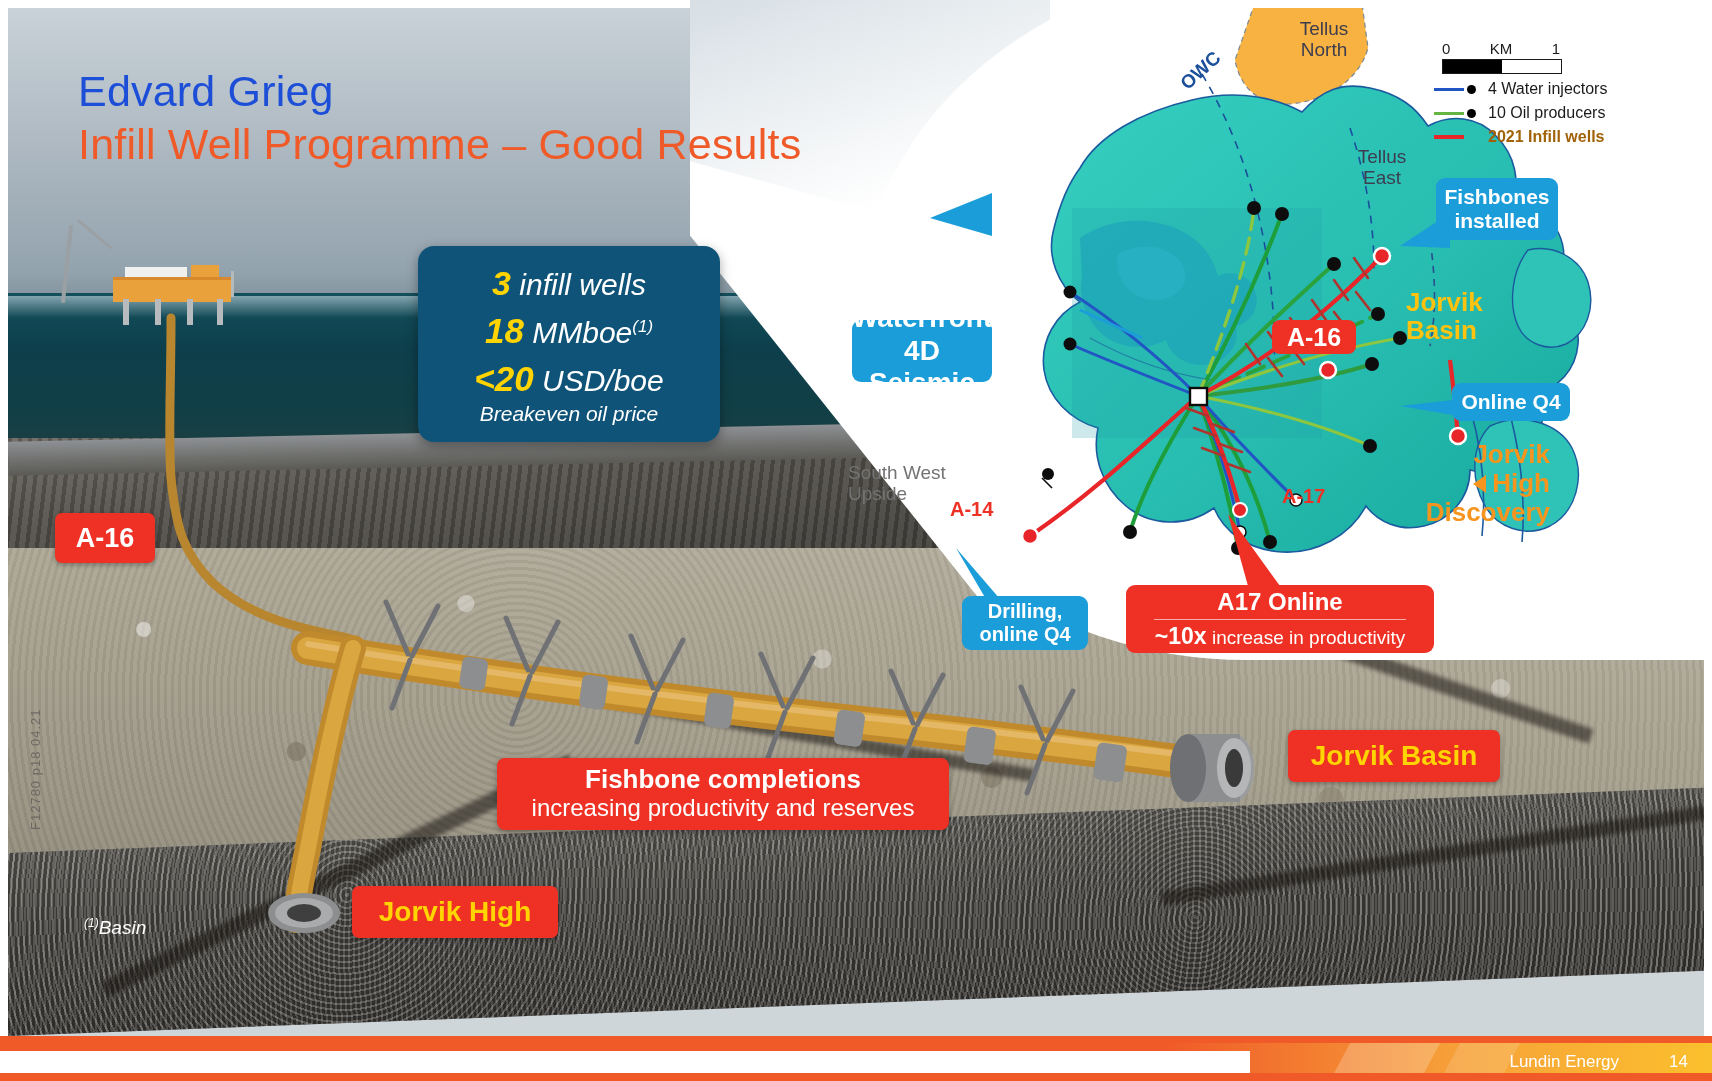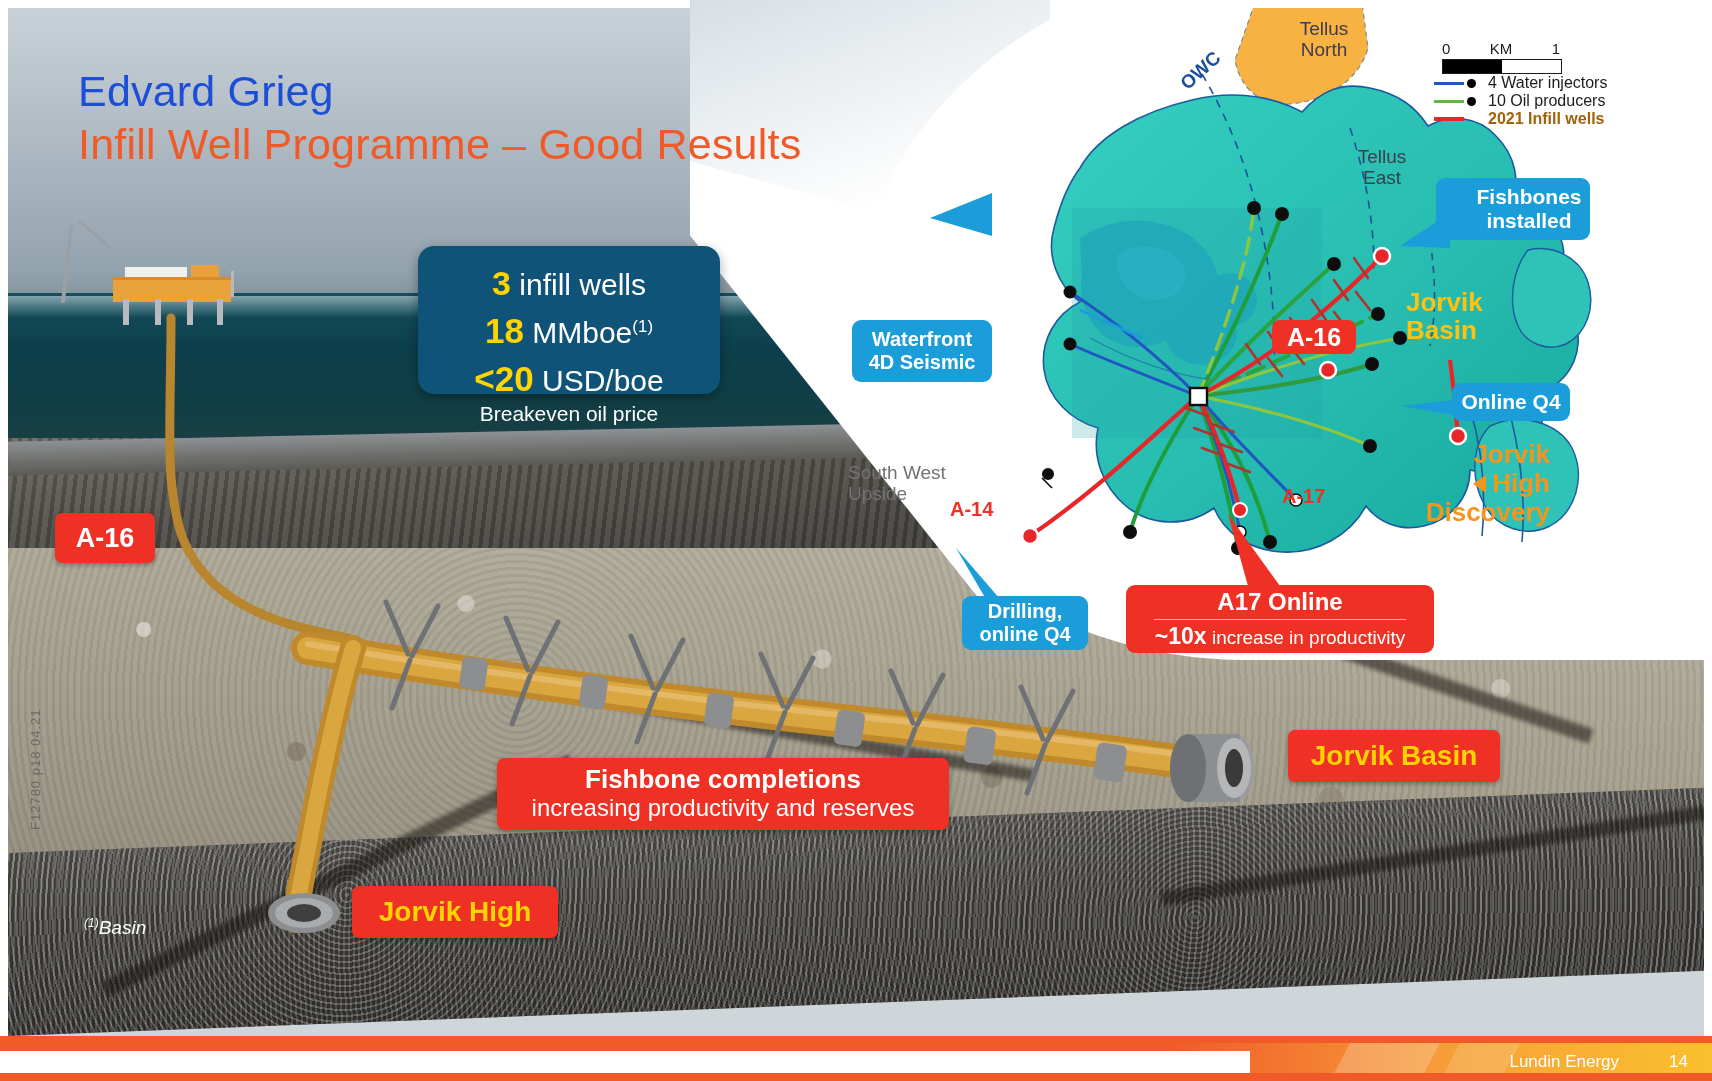--- a/index.html
+++ b/index.html
@@ -144,28 +144,29 @@
     letter-spacing:.2px;
   }
   .title-sub {
     font-size: 43px; color:#f05a28; font-weight:400; line-height:1.18;
     letter-spacing:.2px; margin-top:4px;
   }
 
   
   .stats-box {
     position:absolute; left:418px; top:246px;
-    width: 302px; height: 148px;
+    width: 302px; height: 196px;
     background:#0f5378;
     border-radius: 16px;
     box-shadow: 0 4px 12px rgba(0,0,0,.35);
     color:#ffffff;
     padding: 14px 0 0 0;
     box-sizing:border-box;
     text-align:center;
+    font-style:italic;
   }
   .stat-line { font-size: 30px; line-height: 1.38; white-space:nowrap;}
   .stat-num { color:#ffd400; font-weight:bold; font-size:34px; }
   .stat-num.big { font-size:35px; }
   .sup { font-size:17px; vertical-align: super;}
   .stat-note { font-size:21px; color:#ffffff; margin-top:-2px;}
 
   
   .chip {
     position:absolute;
@@ -243,22 +244,22 @@
     border-right:13px solid #f7941e;
   }
 
   
   .callout-blue {
     position:absolute; background:#1b9dd9; color:#ffffff;
     font-weight:bold; border-radius:9px; text-align:center;
     display:flex; flex-direction:column; align-items:center; justify-content:center;
     line-height:1.16;
   }
-  .co-waterfront { left:852px; top:320px; width:140px; height:62px; font-size:20px; }
-  .co-fishbones  { left:1436px; top:178px; width:122px; height:62px; font-size:21px;padding-left:32px; }
+  .co-waterfront { left:852px; top:320px; width:140px; height:62px; font-size:28px; }
+  .co-fishbones  { left:1436px; top:178px; width:122px; height:62px; font-size:21px; }
   .co-online-q4  { left:1452px; top:383px; width:118px; height:38px; font-size:21px; }
   .co-drilling   { left:962px; top:596px; width:126px; height:54px; font-size:20px; }
 
   
   .co-a17 {
     position:absolute; left:1126px; top:585px; width:308px; height:68px;
     background:#ee3124; border-radius:9px; color:#ffffff; text-align:center;
     display:flex; flex-direction:column; align-items:center; justify-content:center;
   }
   .co-a17-t1 { font-size:24px; font-weight:bold; line-height:1.15; }
@@ -266,21 +267,21 @@
   .co-a17-t2 { font-size:19px; line-height:1.15;}
   .co-a17-t2 b{ font-size:23px;}
 
   
   .legend { position:absolute; left:1434px; top:40px; width:250px; }
   .scalebar-row { display:flex; align-items:center; gap:0; margin-left:8px;}
   .sb-labels { display:flex; width:118px; justify-content:space-between; font-size:15px; color:#1b1b1b;}
   .sb-bar { display:flex; width:118px; height:13px; border:1.5px solid #1b1b1b; margin-top:2px;}
   .sb-fill { width:50%; height:100%; background:#000000;}
   .sb-empty{ width:50%; height:100%; background:#ffffff;}
-  .legend-item { display:flex; align-items:center; gap:12px; font-size:16px;}
+  .legend-item { display:flex; align-items:center; gap:12px; margin-top:6px; font-size:16px;}
   .lg-line { width:30px; height:3px; display:block;}
   .lg-dot { width:9px; height:9px; border-radius:50%; background:#000; margin-left:-9px;}
   .lg-txt-blue{ color:#1b1b1b;}
   .lg-txt-red { color:#a16207; font-weight:bold;}
 
   
   .bottom-bar {
     position:absolute; left:0; bottom:0; width:1712px; height:45px;
     background:#f05a28;
     padding-left:28px;

